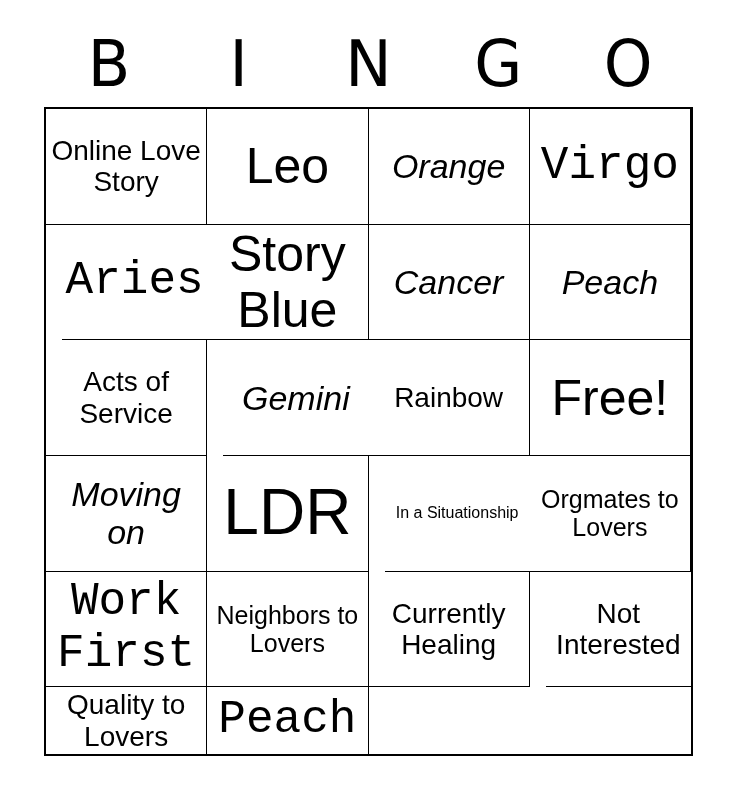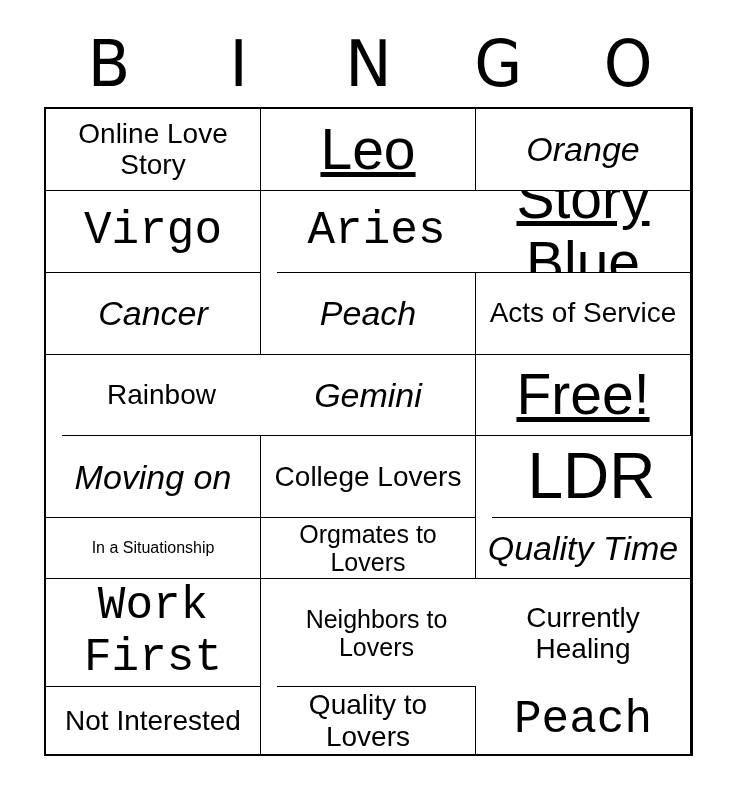--- a/index.html
+++ b/index.html
@@ -49,21 +49,21 @@
   
   #grid {
     position: absolute;
     left: 44px;
     top: 107px;
     width: 649px;
     height: 649px;
     border: 2px solid #000000;
     box-sizing: border-box;
     display: grid;
-    grid-template-columns: repeat(3, 1fr);
+    grid-template-columns: repeat(4, 1fr);
     grid-template-rows: repeat(5, 1fr);
     background: #ffffff;
   }
   .cell {
     border-right: 1.5px solid #000000;
     border-bottom: 1.5px solid #000000;
     box-sizing: border-box;
     display: flex;
     align-items: center;
     justify-content: center;
@@ -78,21 +78,21 @@
   .cell-text {
     display: block;
     width: 100%;
     line-height: 1.12;
     color: #000000;
     word-wrap: break-word;
   }
 
   
   .s-xxl .cell-text { font-size: 64px; }
-  .s-xl  .cell-text { font-size: 57px; text-decoration: underline; }
+  .s-xl  .cell-text { font-size: 50px; }
   .s-lg  .cell-text { font-size: 46px; font-family: Liberation Mono, monospace; }
   .s-md  .cell-text { font-size: 34px; font-style: italic; }
   .s-sm  .cell-text { font-size: 28px; }
   .s-xs  .cell-text { font-size: 25px; }
   .s-xxs .cell-text { font-size: 16px; }
 </style>
 </head>
 <body>
 
 <div id="card">
@@ -126,46 +126,40 @@
       </div>
       <div class="cell s-md">
         <span class="cell-text">Cancer</span>
       </div>
       <div class="cell s-md">
         <span class="cell-text">Peach</span>
       </div>
       <div class="cell s-sm">
         <span class="cell-text">Acts of Service</span>
       </div>
+      <div class="cell s-md">
+        <span class="cell-text">Gemini</span>
+      </div>
       <div class="cell s-sm">
         <span class="cell-text">Rainbow</span>
-      </div>
-      <div class="cell s-md">
-        <span class="cell-text">Gemini</span>
       </div>
       <div class="cell s-xl">
         <span class="cell-text">Free!</span>
       </div>
       <div class="cell s-md">
         <span class="cell-text">Moving on</span>
-      </div>
-      <div class="cell s-sm">
-        <span class="cell-text">College Lovers</span>
       </div>
       <div class="cell s-xxl">
         <span class="cell-text">LDR</span>
       </div>
       <div class="cell s-xxs">
         <span class="cell-text">In a Situationship</span>
       </div>
       <div class="cell s-xs">
         <span class="cell-text">Orgmates to Lovers</span>
-      </div>
-      <div class="cell s-md">
-        <span class="cell-text">Quality Time</span>
       </div>
       <div class="cell s-lg">
         <span class="cell-text">Work First</span>
       </div>
       <div class="cell s-xs">
         <span class="cell-text">Neighbors to Lovers</span>
       </div>
       <div class="cell s-sm">
         <span class="cell-text">Currently Healing</span>
       </div>

